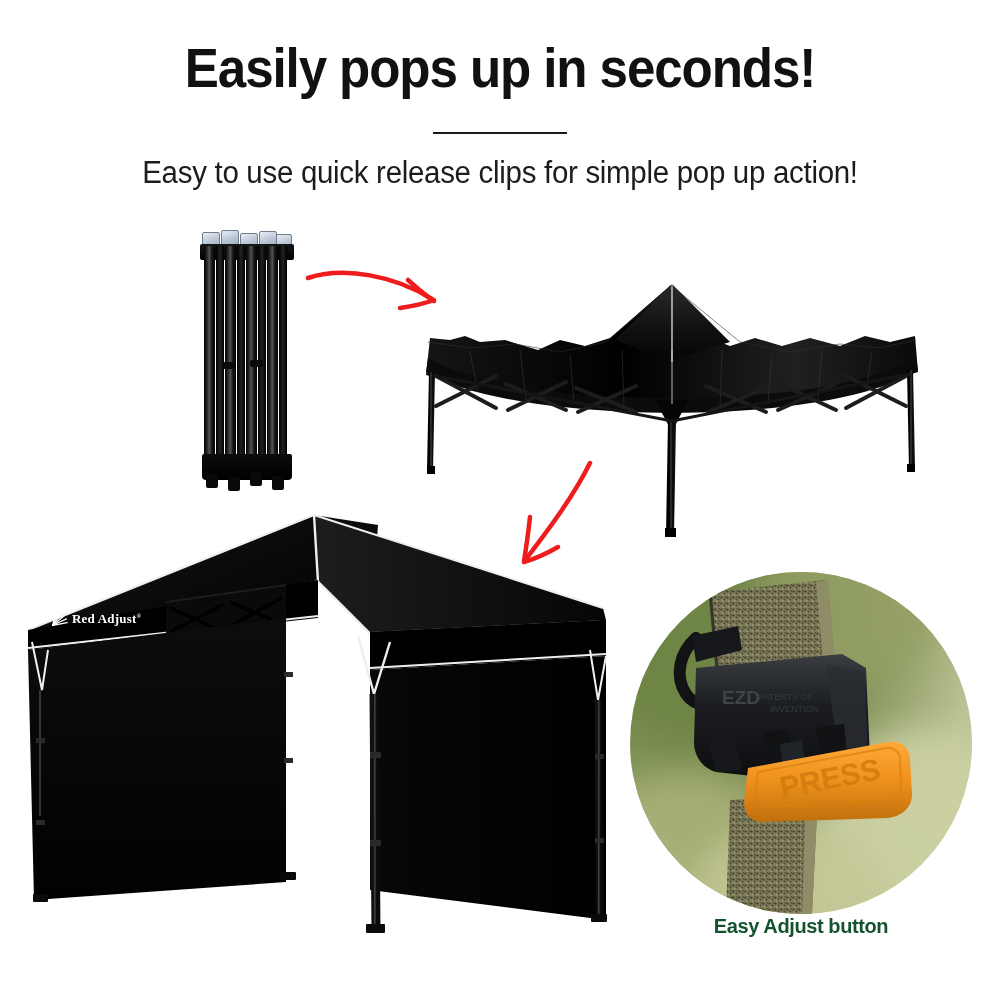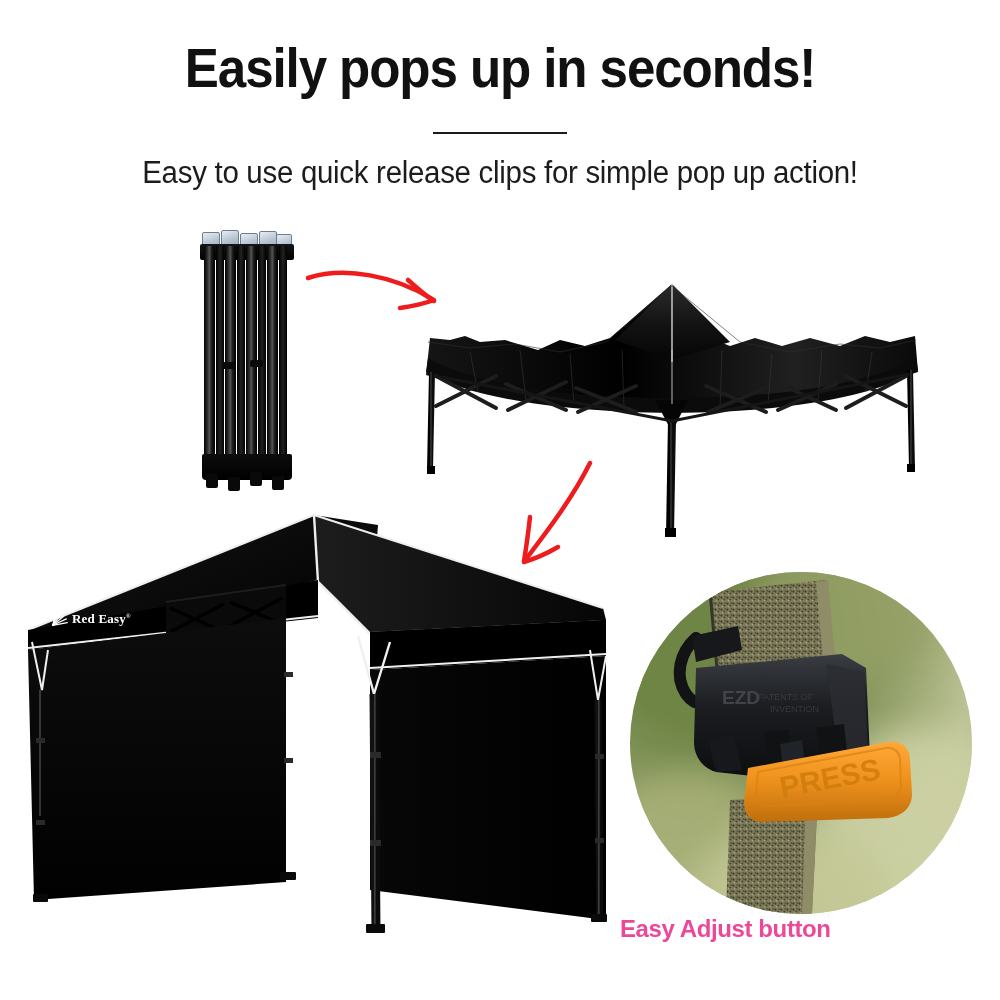--- a/index.html
+++ b/index.html
@@ -95,21 +95,22 @@
     background:
       radial-gradient(circle at 22% 18%, #7d9153 0%, #6f8546 22%, #8b9a62 46%, transparent 70%),
       radial-gradient(circle at 80% 82%, #cfd2a8 0%, #bcc295 40%, transparent 72%),
       radial-gradient(circle at 88% 22%, #b9c08e 0%, transparent 55%),
       linear-gradient(150deg,#7f9350 0%,#93a165 28%,#b5bd8c 58%,#d3d5b0 82%,#dcdcc0 100%);
   }
   .blurblob{position:absolute;border-radius:50%;filter:blur(16px);}
 
   .caption{
     position:absolute;left:620px;top:915px;width:362px;
-    font-size:24px;font-weight:bold;color:#ec4899;
+    text-align:center;
+    font-size:20px;font-weight:bold;color:#14532d;
     letter-spacing:-0.4px;
   }
 
   
   .logoBox{position:absolute;left:50px;top:600px;width:96px;height:40px;}
   .logoText{
     position:absolute;left:22px;top:11px;
     color:#fff;font-size:13px;font-weight:bold;
     font-family:"Liberation Serif", serif;
     letter-spacing:0.2px;white-space:nowrap;
@@ -328,21 +329,21 @@
       <g stroke="#ffffff" stroke-width="1.4" stroke-linecap="round">
         <path d="M3,19 L6,7"></path>
           <path d="M3,19 L9,6"></path>
           <path d="M3,19 L12,7"></path>
         <path d="M3,19 L15,9"></path>
           <path d="M3,19 L18,12"></path>
           <path d="M3,19 L19,16"></path>
       </g>
     </svg>
     <div class="logoText">
-      <span>Red Easy</span><span class="tm">®</span>
+      <span>Red Adjust</span><span class="tm">®</span>
     </div>
   </div>
 
   <div class="circlewrap">
 
     <div class="blurblob" style="left:-30px;top:-20px;width:180px;height:170px;background:#6f8545;opacity:.95;"></div>
     <div class="blurblob" style="left:120px;top:-40px;width:190px;height:150px;background:#95a066;opacity:.8;"></div>
     <div class="blurblob" style="left:190px;top:160px;width:200px;height:200px;background:#cbd0a2;opacity:.9;"></div>
     <div class="blurblob" style="left:-40px;top:200px;width:190px;height:180px;background:#a9b178;opacity:.85;"></div>
     <div class="blurblob" style="left:60px;top:250px;width:200px;height:160px;background:#c3c795;opacity:.8;"></div>

